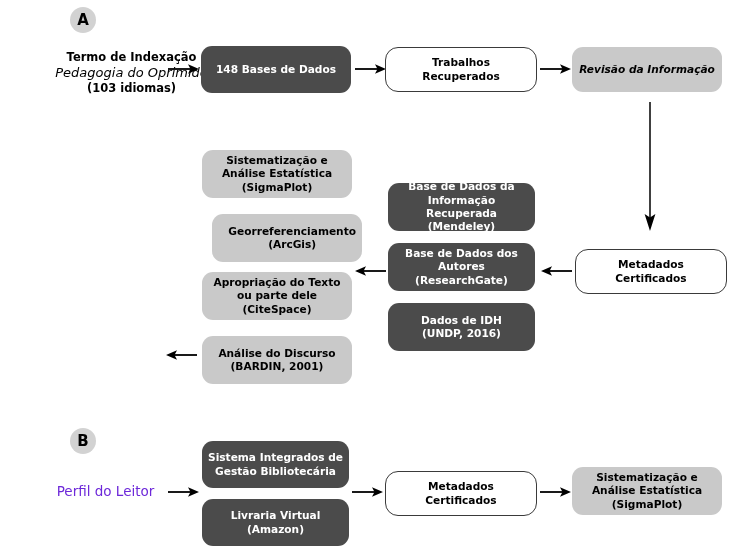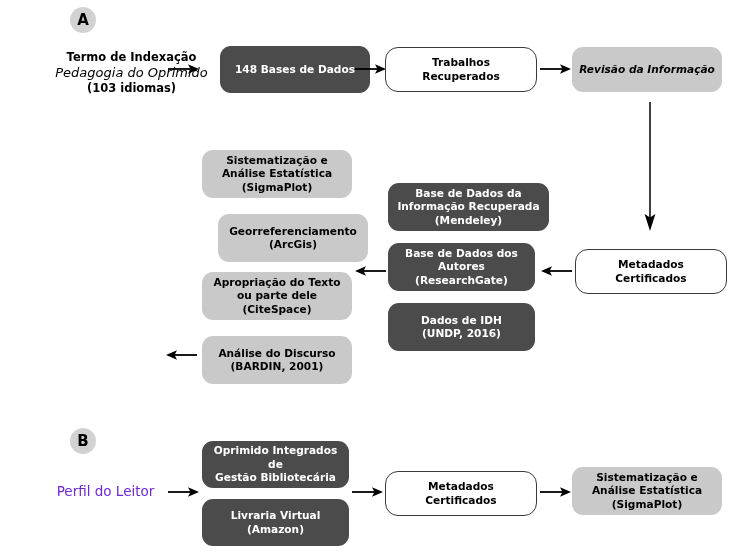--- a/index.html
+++ b/index.html
@@ -118,21 +118,21 @@
     <span class="ln">(103 idiomas)</span>
   </div>
 
   <div class="arrow" style="left:168px; top:62px;">
     <svg width="32" height="14" viewBox="0 0 32 14">
       <line x1="0" y1="7" x2="24" y2="7" stroke="#000" stroke-width="1.8"></line>
       <polygon points="31,7 20,2.2 22.5,7 20,11.8" fill="#000"></polygon>
     </svg>
   </div>
 
-  <div class="node dark" style="left:220px; top:46px; width:150px; height:47px;">
+  <div class="node dark" style="left:201px; top:46px; width:150px; height:47px;">
     <span>148 Bases  de Dados</span>
   </div>
 
   <div class="arrow" style="left:355px; top:62px;">
     <svg width="32" height="14" viewBox="0 0 32 14">
       <line x1="0" y1="7" x2="24" y2="7" stroke="#000" stroke-width="1.8"></line>
       <polygon points="31,7 20,2.2 22.5,7 20,11.8" fill="#000"></polygon>
     </svg>
   </div>
 
@@ -162,21 +162,21 @@
     <span>Metadados Certificados</span>
   </div>
 
   <div class="arrow" style="left:540px; top:264px;">
     <svg width="32" height="14" viewBox="0 0 32 14">
       <line x1="32" y1="7" x2="8" y2="7" stroke="#000" stroke-width="1.8"></line>
       <polygon points="1,7 12,2.2 9.5,7 12,11.8" fill="#000"></polygon>
     </svg>
   </div>
 
-  <div class="node dark" style="left:388px; top:183px; width:161px; height:48px;">
+  <div class="node dark" style="left:388px; top:183px; width:147px; height:48px;">
     <span>
       <span class="ln">Base de Dados da</span>
       <span class="ln">Informação Recuperada</span>
       <span class="ln">(Mendeley)</span>
     </span>
   </div>
 
   <div class="node dark" style="left:388px; top:243px; width:147px; height:48px;">
     <span>
       <span class="ln">Base de Dados dos</span>
@@ -200,21 +200,21 @@
   </div>
 
   <div class="node light" style="left:202px; top:150px; width:150px; height:48px;">
     <span>
       <span class="ln">Sistematização e</span>
       <span class="ln">Análise Estatística</span>
       <span class="ln">(SigmaPlot)</span>
     </span>
   </div>
 
-  <div class="node light" style="left:218px; top:214px; width:150px; height:48px;">
+  <div class="node light" style="left:212px; top:214px; width:150px; height:48px;justify-content:flex-end;">
     <span>
       <span class="ln">Georreferenciamento</span>
       <span class="ln">(ArcGis)</span>
     </span>
   </div>
 
   <div class="node light" style="left:202px; top:272px; width:150px; height:48px;">
     <span>
       <span class="ln">Apropriação do Texto</span>
       <span class="ln">ou parte dele</span>
@@ -245,21 +245,21 @@
 
   <div class="arrow" style="left:168px; top:485px;">
     <svg width="32" height="14" viewBox="0 0 32 14">
       <line x1="0" y1="7" x2="24" y2="7" stroke="#000" stroke-width="1.8"></line>
       <polygon points="31,7 20,2.2 22.5,7 20,11.8" fill="#000"></polygon>
     </svg>
   </div>
 
   <div class="node dark" style="left:202px; top:441px; width:147px; height:47px;">
     <span>
-      <span class="ln">Oprimido Integrados de</span>
+      <span class="ln">Sistema Integrados de</span>
       <span class="ln">Gestão Bibliotecária</span>
     </span>
   </div>
 
   <div class="node dark" style="left:202px; top:499px; width:147px; height:47px;">
     <span>
       <span class="ln">Livraria Virtual</span>
       <span class="ln">(Amazon)</span>
     </span>
   </div>

